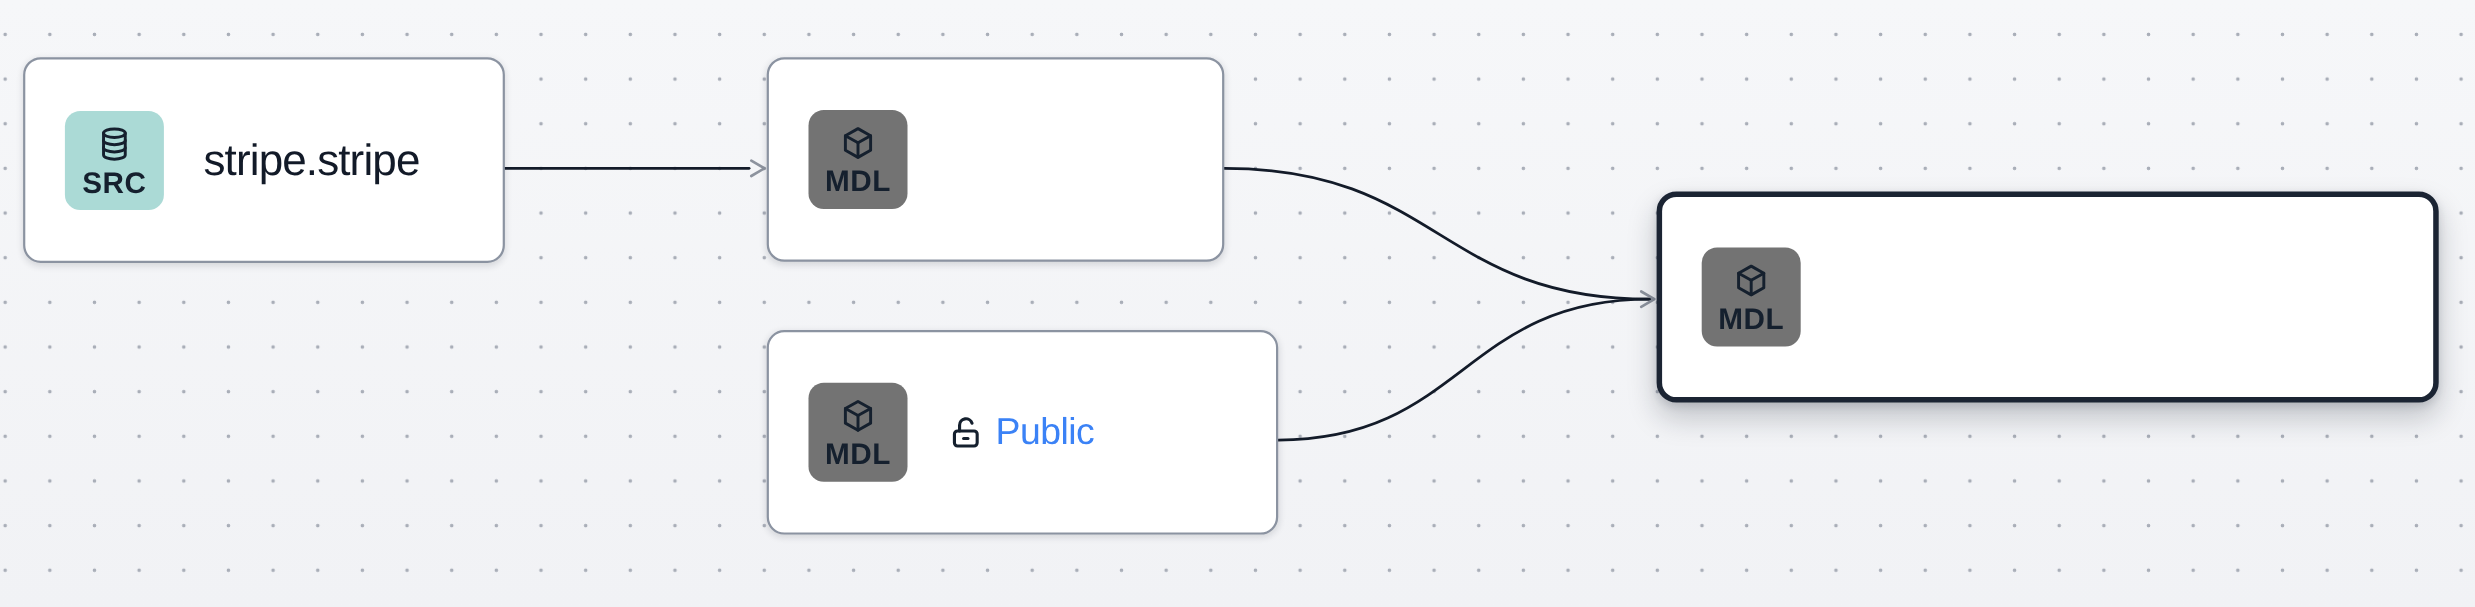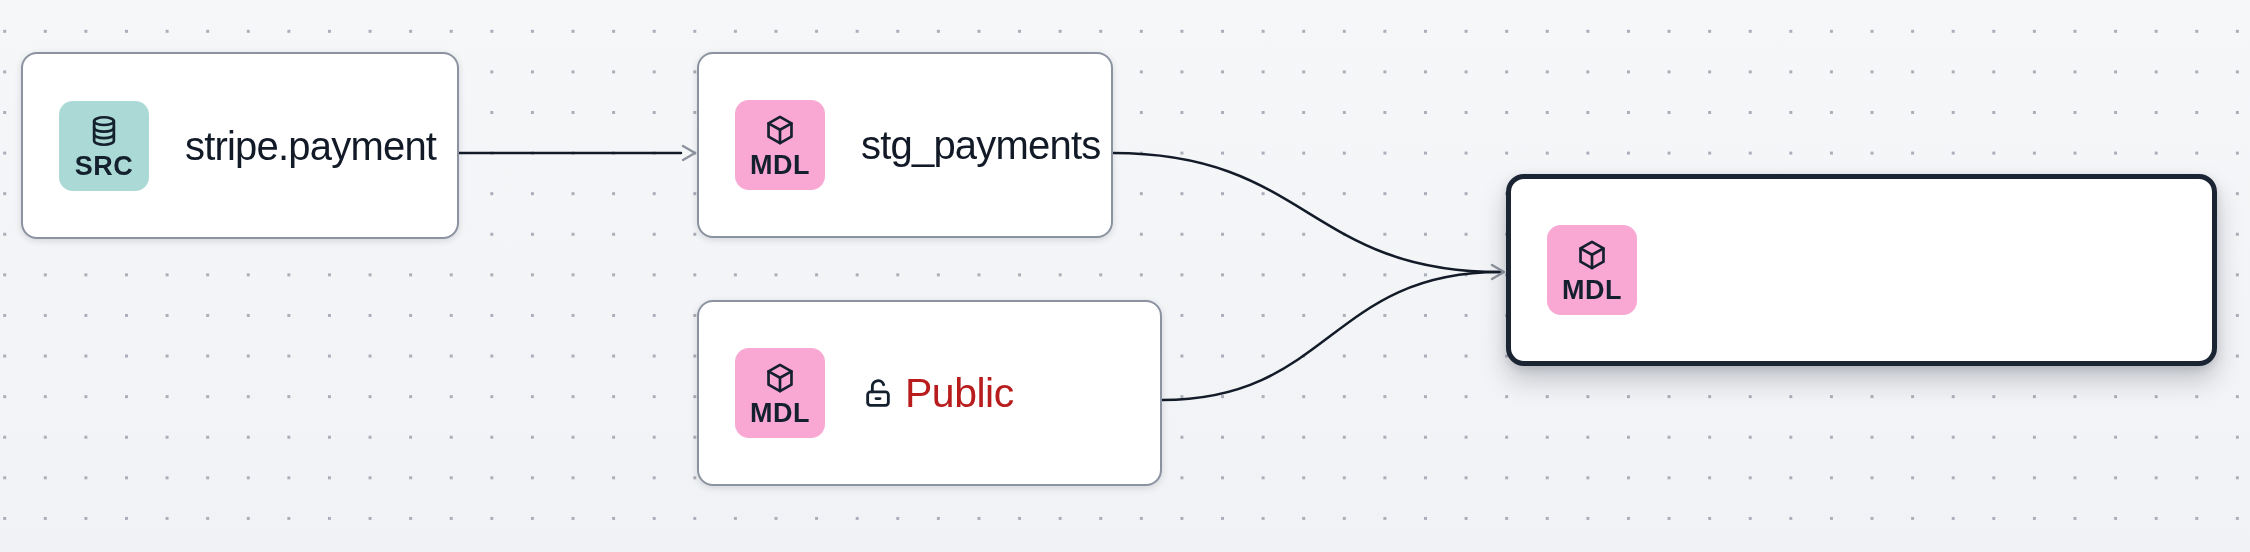--- a/index.html
+++ b/index.html
@@ -70,21 +70,21 @@
     border-radius: 14px;
     display: flex;
     flex-direction: column;
     align-items: center;
     justify-content: center;
     gap: 5px;
     padding-top: 2px;
     box-sizing: border-box;
   }
   .badge-src { background: #abdad6; }
-  .badge-mdl { background: #f9a8d4; }
+  .badge-mdl { background: #737373; }
   .badge svg { display: block; }
   .badge-label {
     font-size: 27px;
     font-weight: 600;
     letter-spacing: 0.5px;
     color: #15202e;
     line-height: 1;
   }
 
   .node-text {
@@ -102,23 +102,23 @@
     white-space: nowrap;
   }
   .node-access {
     display: flex;
     align-items: center;
     gap: 10px;
     color: #15202e;
   }
   .node-access svg { display: block; }
   .access-label {
-    font-size: 41px;
+    font-size: 34px;
     letter-spacing: -0.5px;
-    color: #b91c1c;
+    color: #3b82f6;
     line-height: 1;
   }
 </style>
 </head>
 <body>
 
 <div class="canvas">
 
   <svg class="edge-layer" viewBox="0 0 2250 552">
     <path class="edge" d="M 459 153 L 681 153"></path>
@@ -133,35 +133,32 @@
     <div class="badge badge-src">
       <svg width="32" height="34" viewBox="0 0 24 24" fill="none" stroke="#15202e" stroke-width="2" stroke-linecap="round" stroke-linejoin="round">
         <ellipse cx="12" cy="4.6" rx="7.4" ry="2.9"></ellipse>
         <path d="M4.6 4.6 v14.8 c0 1.6 3.31 2.9 7.4 2.9 s7.4-1.3 7.4-2.9 V4.6"></path>
         <path d="M4.6 9.53 c0 1.6 3.31 2.9 7.4 2.9 s7.4-1.3 7.4-2.9"></path>
         <path d="M4.6 14.47 c0 1.6 3.31 2.9 7.4 2.9 s7.4-1.3 7.4-2.9"></path>
       </svg>
       <span class="badge-label">SRC</span>
     </div>
     <div class="node-text">
-      <div class="node-title">stripe.payment</div>
+      <div class="node-title">stripe.stripe</div>
     </div>
   </div>
 
   <div class="node n2">
     <div class="badge badge-mdl">
       <svg width="32" height="34" viewBox="0 0 24 24" fill="none" stroke="#15202e" stroke-width="2" stroke-linecap="round" stroke-linejoin="round">
         <path d="M12 2.2 L20.6 7 V17 L12 21.8 L3.4 17 V7 Z"></path>
         <path d="M3.4 7 L12 11.8 L20.6 7"></path>
         <path d="M12 11.8 V21.8"></path>
       </svg>
       <span class="badge-label">MDL</span>
-    </div>
-    <div class="node-text">
-      <div class="node-title">stg_payments</div>
     </div>
   </div>
 
   <div class="node n3">
     <div class="badge badge-mdl">
       <svg width="32" height="34" viewBox="0 0 24 24" fill="none" stroke="#15202e" stroke-width="2" stroke-linecap="round" stroke-linejoin="round">
         <path d="M12 2.2 L20.6 7 V17 L12 21.8 L3.4 17 V7 Z"></path>
         <path d="M3.4 7 L12 11.8 L20.6 7"></path>
         <path d="M12 11.8 V21.8"></path>
       </svg>

